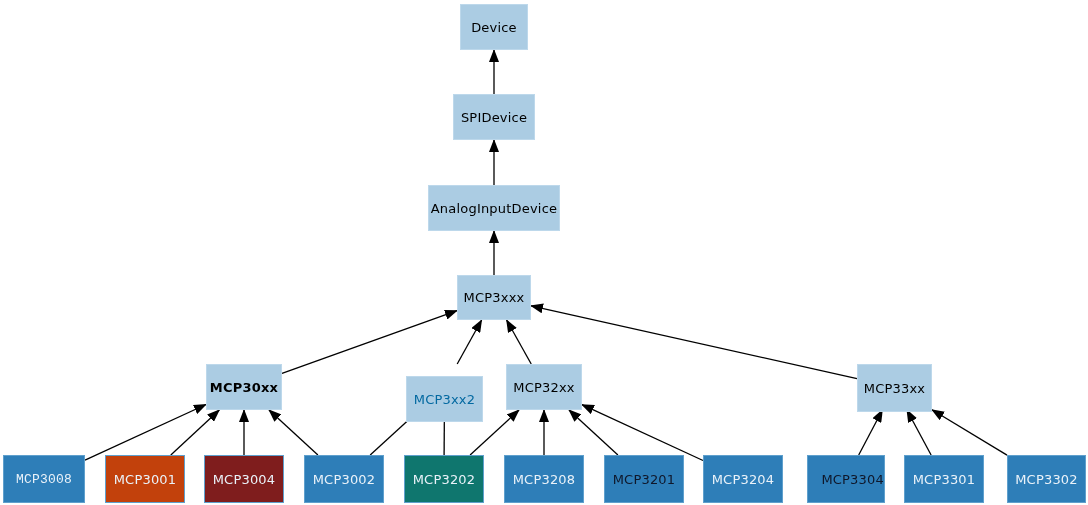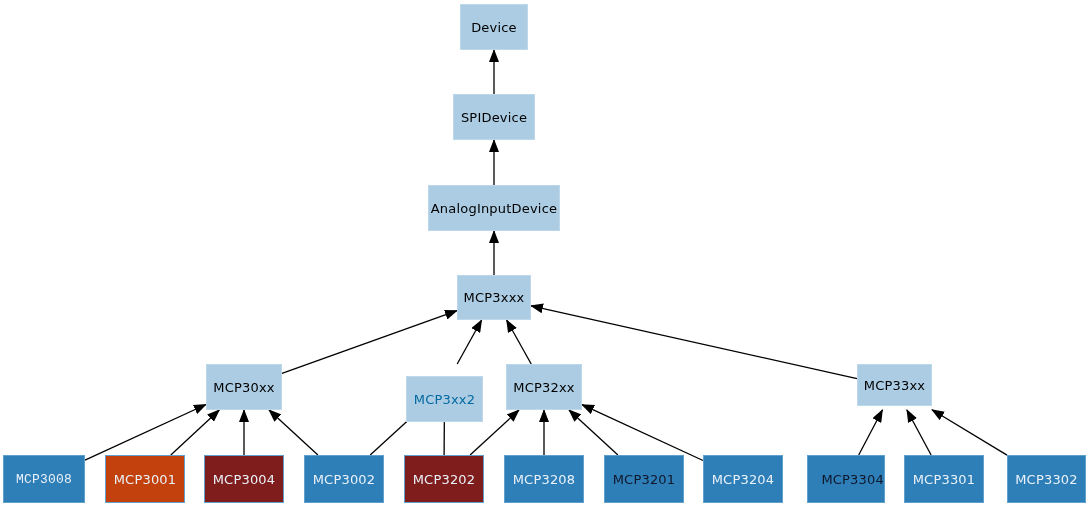--- a/index.html
+++ b/index.html
@@ -67,45 +67,45 @@
       </div>
       <div class="node" style="left: 453px; top: 94px; width: 82px; height: 46px; background: rgb(171, 204, 227); border: 1px solid rgb(189, 216, 235); color: rgb(0, 0, 0); text-align: right;">
         <span>SPIDevice</span>
       </div>
       <div class="node" style="left: 428px; top: 185px; width: 132px; height: 46px; background: rgb(171, 204, 227); border: 1px solid rgb(189, 216, 235); color: rgb(0, 0, 0);">
         <span>AnalogInputDevice</span>
       </div>
       <div class="node" style="left: 457px; top: 275px; width: 74px; height: 45px; background: rgb(171, 204, 227); border: 1px solid rgb(189, 216, 235); color: rgb(0, 0, 0);">
         <span>MCP3xxx</span>
       </div>
-      <div class="node" style="left: 206px; top: 364px; width: 76px; height: 46px; background: rgb(171, 204, 227); border: 1px solid rgb(189, 216, 235); color: rgb(0, 0, 0);">
+      <div class="node" style="left: 206px; top: 364px; width: 76px; height: 46px; background: rgb(171, 204, 227); border: 1px solid rgb(189, 216, 235); color: rgb(0, 0, 0); font-weight: bold;">
         <span>MCP30xx</span>
       </div>
       <div class="node" style="left: 406px; top: 376px; width: 77px; height: 46px; background: rgb(171, 204, 227); border: 1px solid rgb(189, 216, 235); color: #0369a1;">
         <span>MCP3xx2</span>
       </div>
       <div class="node" style="left: 506px; top: 364px; width: 76px; height: 46px; background: rgb(171, 204, 227); border: 1px solid rgb(189, 216, 235); color: rgb(0, 0, 0);">
         <span>MCP32xx</span>
       </div>
-      <div class="node" style="left: 857px; top: 364px; width: 75px; height: 42px; background: rgb(171, 204, 227); border: 1px solid rgb(189, 216, 235); color: rgb(0, 0, 0);">
+      <div class="node" style="left: 857px; top: 364px; width: 75px; height: 48px; background: rgb(171, 204, 227); border: 1px solid rgb(189, 216, 235); color: rgb(0, 0, 0);">
         <span>MCP33xx</span>
       </div>
       <div class="node" style="left: 3px; top: 455px; width: 82px; height: 48px; background: rgb(46, 126, 184); border: 1px solid rgb(95, 160, 205); color: rgb(234, 242, 249); font-family: Liberation Mono, monospace;">
         <span>MCP3008</span>
       </div>
       <div class="node" style="left: 105px; top: 455px; width: 80px; height: 48px; background: #c2410c; border: 1px solid rgb(95, 160, 205); color: rgb(234, 242, 249);">
         <span>MCP3001</span>
       </div>
       <div class="node" style="left: 204px; top: 455px; width: 80px; height: 48px; background: #7f1d1d; border: 1px solid rgb(95, 160, 205); color: rgb(234, 242, 249);">
         <span>MCP3004</span>
       </div>
       <div class="node" style="left: 304px; top: 455px; width: 80px; height: 48px; background: rgb(46, 126, 184); border: 1px solid rgb(95, 160, 205); color: rgb(234, 242, 249);">
         <span>MCP3002</span>
       </div>
-      <div class="node" style="left: 404px; top: 455px; width: 80px; height: 48px; background: #7f1d1d; border: 1px solid rgb(95, 160, 205); color: rgb(234, 242, 249);">
+      <div class="node" style="left: 404px; top: 455px; width: 80px; height: 48px; background: #0f766e; border: 1px solid rgb(95, 160, 205); color: rgb(234, 242, 249);">
         <span>MCP3202</span>
       </div>
       <div class="node" style="left: 504px; top: 455px; width: 80px; height: 48px; background: rgb(46, 126, 184); border: 1px solid rgb(95, 160, 205); color: rgb(234, 242, 249);">
         <span>MCP3208</span>
       </div>
       <div class="node" style="left: 604px; top: 455px; width: 80px; height: 48px; background: rgb(46, 126, 184); border: 1px solid rgb(95, 160, 205); color: #0f172a;">
         <span>MCP3201</span>
       </div>
       <div class="node" style="left: 703px; top: 455px; width: 80px; height: 48px; background: rgb(46, 126, 184); border: 1px solid rgb(95, 160, 205); color: rgb(234, 242, 249);">
         <span>MCP3204</span>

